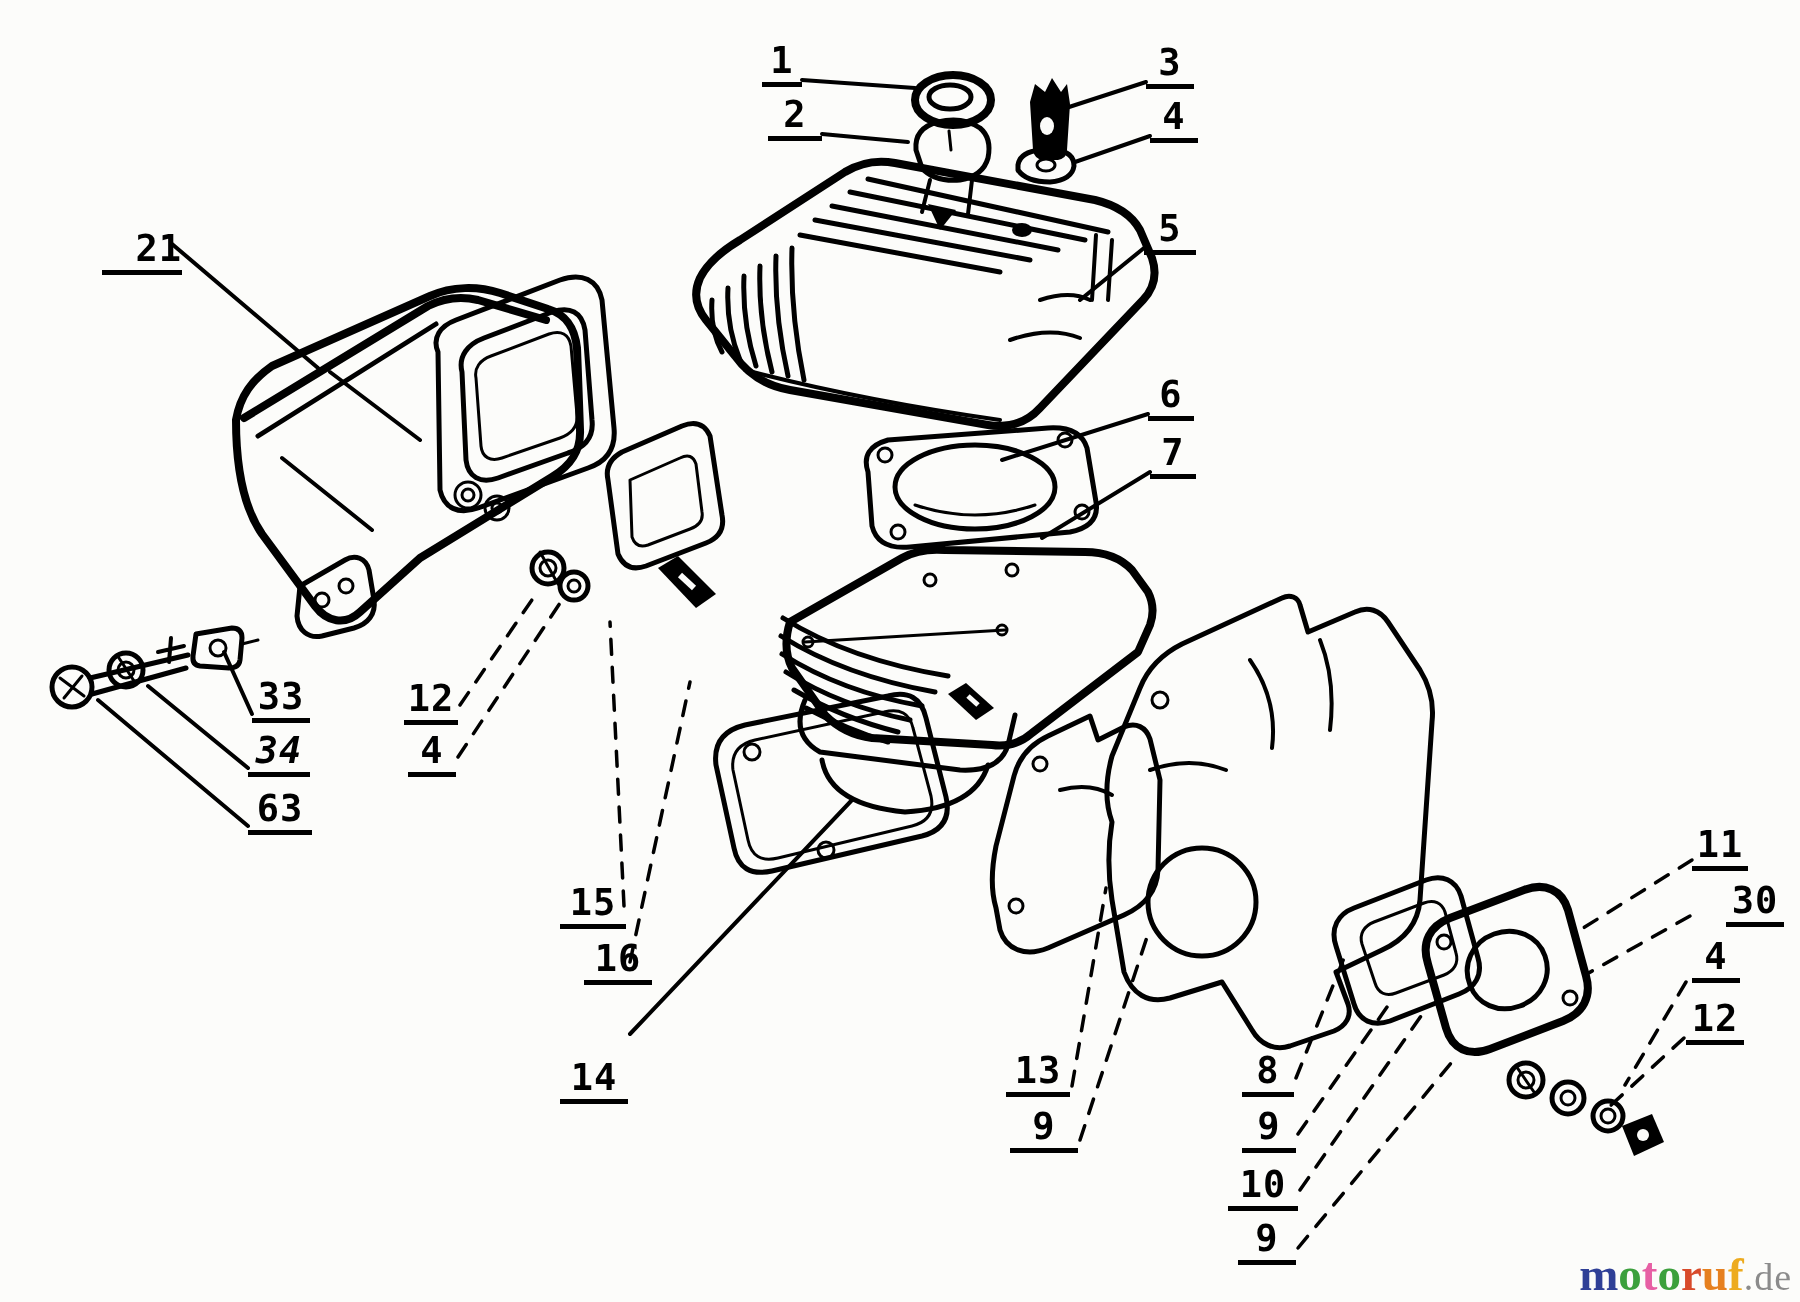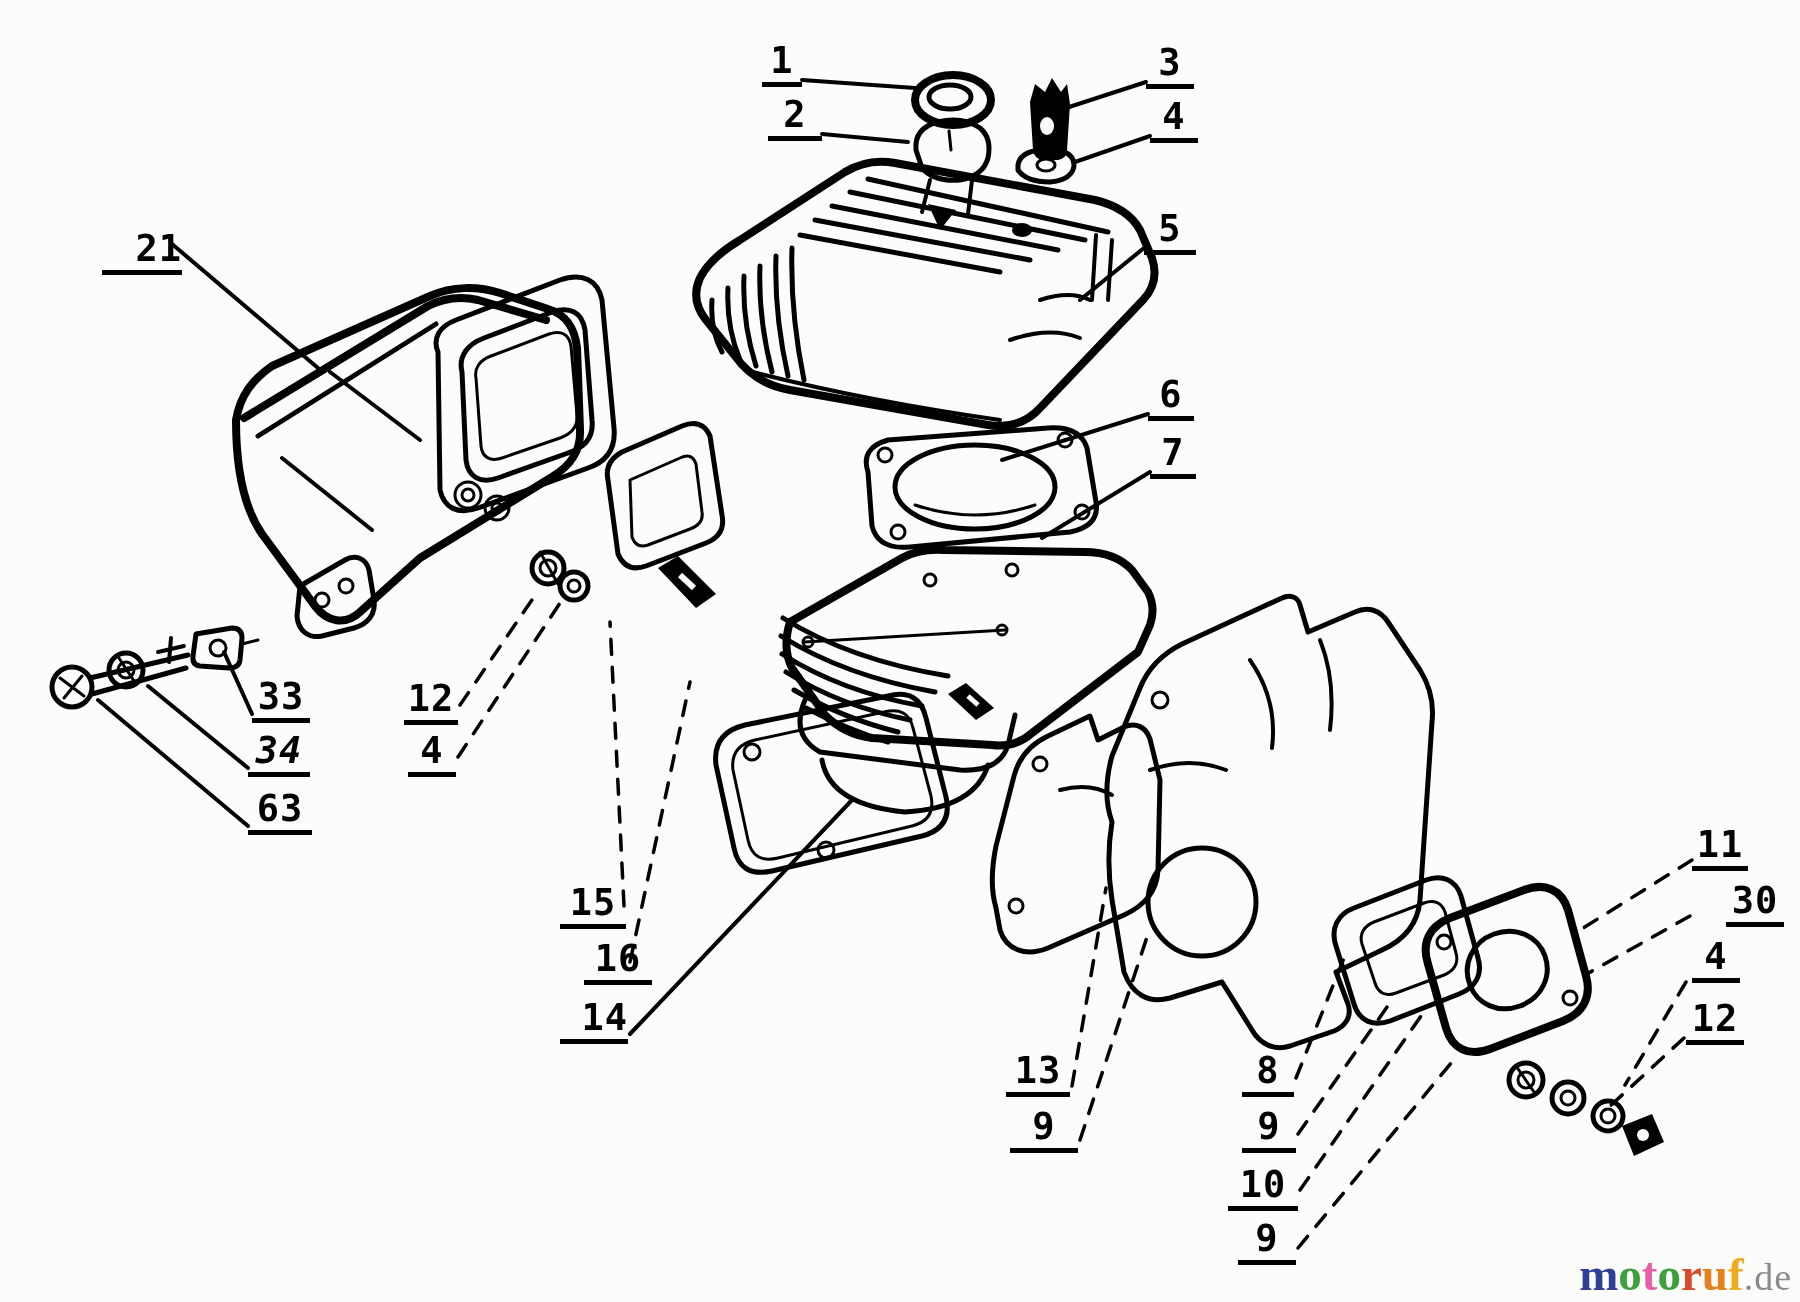--- a/index.html
+++ b/index.html
@@ -213,21 +213,21 @@
       <div class="callout" style="left: 1148px; top: 376px; width: 46px;"><span class="callout-num">6</span></div>
       <div class="callout" style="left: 1150px; top: 434px; width: 46px;"><span class="callout-num">7</span></div>
       <div class="callout" style="left: 102px; top: 230px; width: 80px; text-align: right;"><span class="callout-num">21</span></div>
       <div class="callout" style="left: 252px; top: 678px; width: 58px;"><span class="callout-num">33</span></div>
       <div class="callout" style="left: 248px; top: 732px; width: 62px; font-style: italic;"><span class="callout-num">34</span></div>
       <div class="callout" style="left: 248px; top: 790px; width: 64px;"><span class="callout-num">63</span></div>
       <div class="callout" style="left: 404px; top: 680px; width: 54px;"><span class="callout-num">12</span></div>
       <div class="callout" style="left: 408px; top: 732px; width: 48px;"><span class="callout-num">4</span></div>
       <div class="callout" style="left: 560px; top: 884px; width: 66px;"><span class="callout-num">15</span></div>
       <div class="callout" style="left: 584px; top: 940px; width: 68px;"><span class="callout-num">16</span></div>
-      <div class="callout" style="left: 560px; top: 999px; width: 68px; text-align: right;"><span class="callout-num">14</span></div>
+      <div class="callout" style="left: 560px; top: 1059px; width: 68px;"><span class="callout-num">14</span></div>
       <div class="callout" style="left: 1006px; top: 1052px; width: 64px;"><span class="callout-num">13</span></div>
       <div class="callout" style="left: 1010px; top: 1108px; width: 68px;"><span class="callout-num">9</span></div>
       <div class="callout" style="left: 1242px; top: 1052px; width: 52px;"><span class="callout-num">8</span></div>
       <div class="callout" style="left: 1242px; top: 1108px; width: 54px;"><span class="callout-num">9</span></div>
       <div class="callout" style="left: 1228px; top: 1166px; width: 70px;"><span class="callout-num">10</span></div>
       <div class="callout" style="left: 1238px; top: 1220px; width: 58px;"><span class="callout-num">9</span></div>
       <div class="callout" style="left: 1692px; top: 826px; width: 56px;"><span class="callout-num">11</span></div>
       <div class="callout" style="left: 1690px; top: 882px; width: 58px; margin-left: 36px;"><span class="callout-num">30</span></div>
       <div class="callout" style="left: 1692px; top: 938px; width: 48px;"><span class="callout-num">4</span></div>
       <div class="callout" style="left: 1686px; top: 1000px; width: 58px;"><span class="callout-num">12</span></div>

